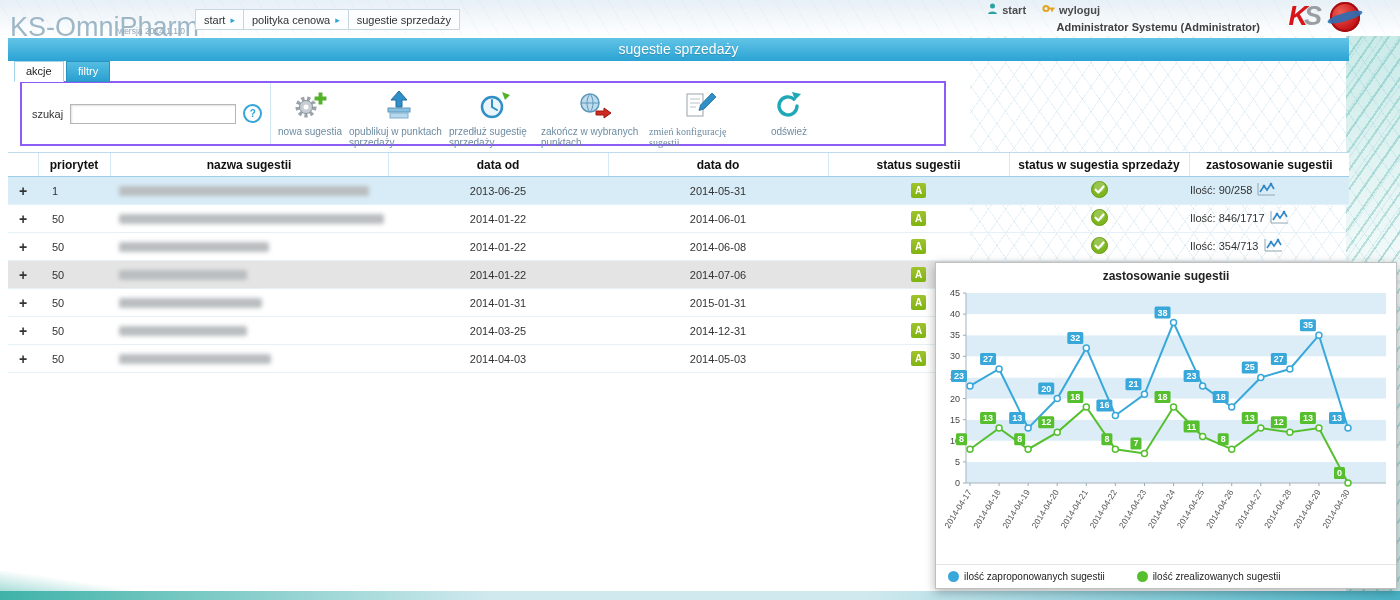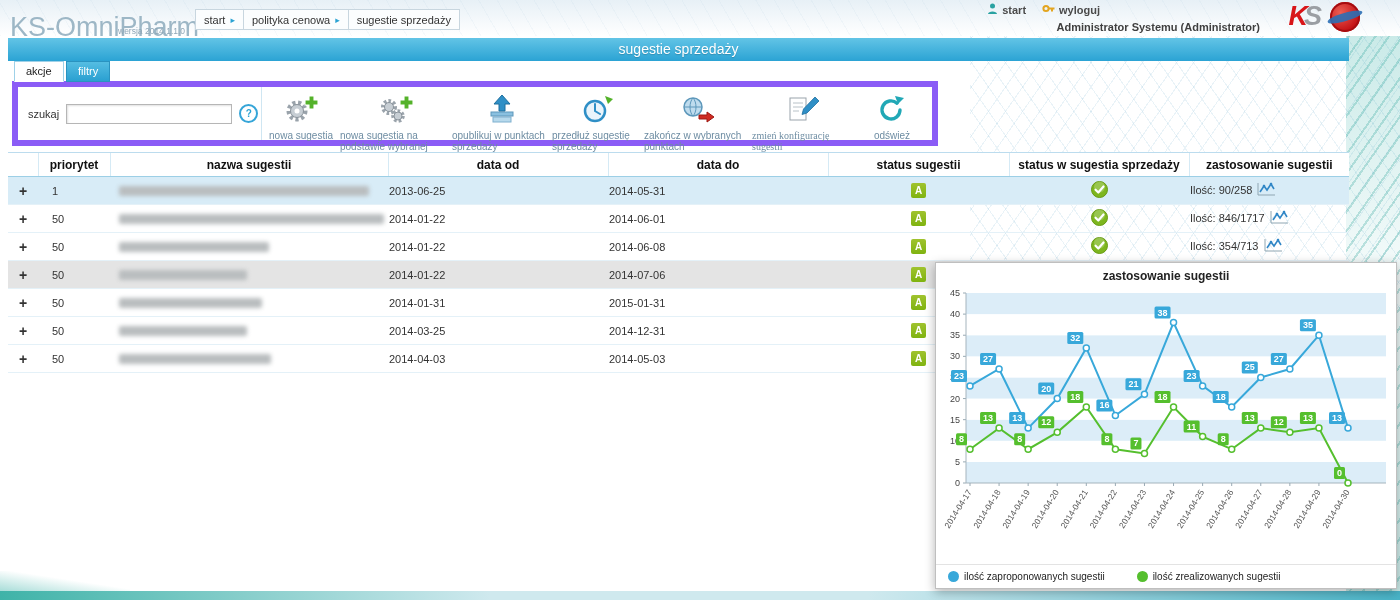--- a/index.html
+++ b/index.html
@@ -45,22 +45,22 @@
 
   
   .title-bar{position:absolute;left:8px;top:38px;width:1341px;height:23px;z-index:1;
     background:linear-gradient(180deg,#62c4e6,#2ba3d4);color:#fff;font-size:14px;
     text-align:center;line-height:23px;text-shadow:0 1px 1px rgba(0,0,0,.18);}
   .tab{position:absolute;top:61px;height:19px;font-size:11px;padding:0 11px;line-height:19px;z-index:2;cursor:pointer;}
   .tab-active{left:14px;background:#fff;border:1px solid #9fd1e8;border-bottom:1px solid #fff;color:#222;}
   .tab-inactive{left:66px;background:linear-gradient(180deg,#55bde2,#2aa0d1);color:#fff;border:1px solid #2a93c0;text-align:right;}
 
   
-  .toolbar{position:absolute;left:12px;top:81px;width:926px;height:65px;background:#fff;
-    border:6px solid #8b5cf6;display:flex;align-items:stretch;z-index:1;box-sizing:border-box;}
+  .toolbar{position:absolute;left:20px;top:81px;width:926px;height:65px;background:#fff;
+    border:2px solid #8b5cf6;display:flex;align-items:stretch;z-index:1;box-sizing:border-box;}
   .search-group{width:248px;display:flex;align-items:center;gap:7px;padding-left:10px;box-sizing:border-box;}
   .search-label{font-size:11px;color:#333;}
   .search-input{width:158px;height:18px;border:1px solid #b6b6b6;box-shadow:inset 1px 1px 2px rgba(0,0,0,.12);
     font-size:11px;padding:0 3px;outline:none;}
   .help-icon{min-width:15px;height:15px;border-radius:50%;background:#fff;border:2px solid #35a5d8;
     color:#2aa2d3;font-weight:bold;font-size:10px;display:flex;align-items:center;justify-content:center;cursor:pointer;}
   .toolbar-buttons{display:flex;border-left:1px solid #cfe6f2;flex:1;}
   .tb-btn{display:flex;flex-direction:column;align-items:center;padding-top:6px;gap:1px;cursor:pointer;box-sizing:border-box;}
   .tb-caption{font-size:10px;color:#6d8ca2;line-height:11px;}
 
@@ -69,21 +69,21 @@
     font-size:11px;z-index:1;}
   .grid thead th{font-size:12px;font-weight:bold;color:#111;background:#fff;height:21px;
     border-top:1px solid #bcdcee;border-bottom:1px solid #9ccfe6;border-left:1px solid #d5eaf5;cursor:pointer;margin-left:9px;}
   .grid thead th:first-child{border-left:none;}
   .grid tbody td{height:25px;border-bottom:1px solid #e4f1f8;color:#333;overflow:hidden;}
   tr.selected td{background:#d8ecf7;}
   tr.highlighted td{background:#e4e4e4;}
   .expand-cell{text-align:center;font-weight:bold;font-size:14px;color:#222;cursor:pointer;}
   .priority-cell{padding-left:14px;}
   .name-bar{height:10px;background:#b9bdbf;border-radius:2px;filter:blur(2px);margin-left:8px;}
-  .date-cell{text-align:left;}
+  .date-cell{text-align:center;}
   .status-cell,.pos-cell{text-align:center;}
   .status-badge{display:inline-block;width:15px;height:15px;border-radius:2px;color:#fff;
     background:linear-gradient(180deg,#a0c32e,#7fb310);font-size:10px;font-weight:bold;line-height:15px;text-align:center;}
   .usage-cell{padding-right:4px;white-space:nowrap;}
   .usage-icon{display:inline-block;vertical-align:-3px;margin-left:4px;cursor:pointer;}
   .check-wrap{display:inline-block;vertical-align:middle;}
 
   
   .chart-panel{position:absolute;left:935px;top:262px;width:462px;height:327px;background:#fff;
     border:1px solid #bfbfbf;box-shadow:0 3px 10px rgba(0,0,0,.3);z-index:5;box-sizing:border-box;
@@ -153,30 +153,20 @@
   </div>
   <div class="toolbar-buttons">
       <div class="tb-btn" style="width: 78px;">
     <span class="tb-icon"><svg width="36" height="32" viewBox="0 0 36 32">
             <circle cx="14" cy="18" r="8" fill="none" stroke="#9aa3ab" stroke-width="5" stroke-dasharray="3 2.5"></circle>
             <circle cx="14" cy="18" r="6.5" fill="#c7ced4" stroke="#8a939b"></circle>
             <circle cx="14" cy="18" r="2.5" fill="#fff"></circle>
             <path d="M26 3h5v4h4v5h-4v4h-5v-4h-4V7h4z" fill="#54b22a" stroke="#fff" stroke-width="1.1"></path>
           </svg></span>
     <span class="tb-caption">nowa sugestia</span>
-  </div>
-      <div class="tb-btn" style="width: 112px;">
-    <span class="tb-icon"><svg width="36" height="32" viewBox="0 0 36 32">
-            <circle cx="11" cy="14" r="6" fill="none" stroke="#9aa3ab" stroke-width="4" stroke-dasharray="2.5 2"></circle>
-            <circle cx="11" cy="14" r="4.5" fill="#c7ced4" stroke="#8a939b"></circle>
-            <circle cx="20" cy="23" r="5" fill="none" stroke="#9aa3ab" stroke-width="3.5" stroke-dasharray="2.5 2"></circle>
-            <circle cx="20" cy="23" r="4" fill="#c7ced4" stroke="#8a939b"></circle>
-            <path d="M26 3h5v4h4v5h-4v4h-5v-4h-4V7h4z" fill="#54b22a" stroke="#fff" stroke-width="1.1"></path>
-          </svg></span>
-    <span class="tb-caption">nowa sugestia na podstawie wybranej</span>
   </div>
       <div class="tb-btn" style="width: 100px;">
     <span class="tb-icon"><svg width="36" height="32" viewBox="0 0 36 32">
             <rect x="9" y="24" width="18" height="5" fill="#b7d9ec" stroke="#7fb0cf"></rect>
             <rect x="7" y="19" width="22" height="4" fill="#8ac0e0" stroke="#5e98bb"></rect>
             <path d="M18 2l8 9h-5v7h-6v-7h-5z" fill="#2f8fc6" stroke="#1f6f9e"></path>
           </svg></span>
     <span class="tb-caption">opublikuj w punktach sprzedaży</span>
   </div>
       <div class="tb-btn" style="width: 92px;">

